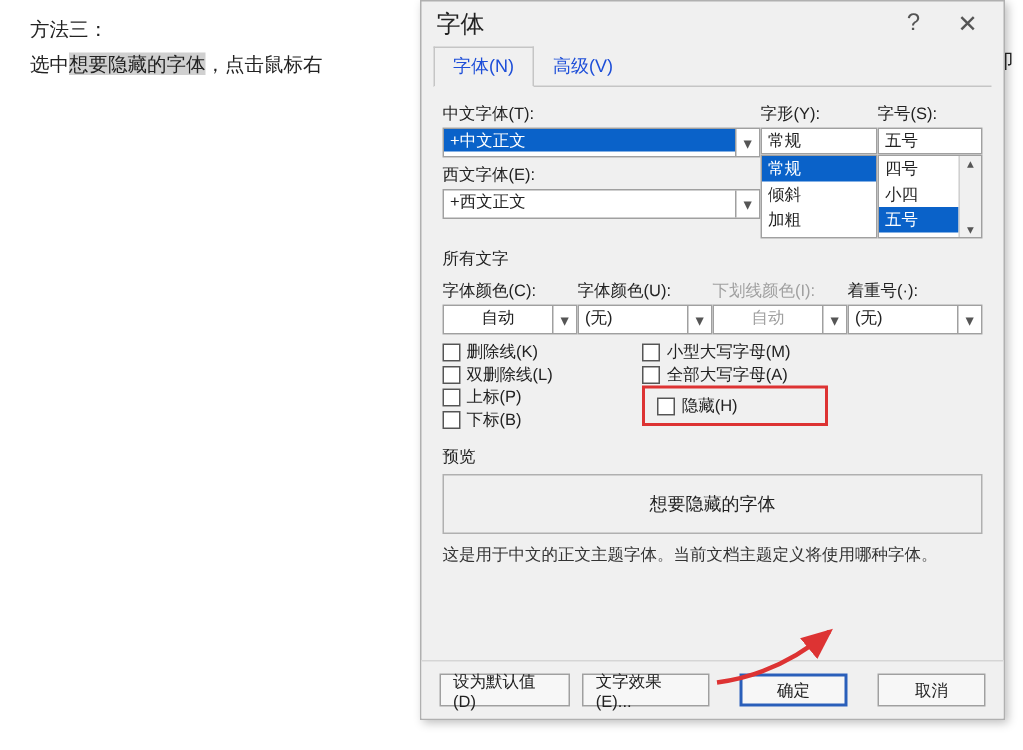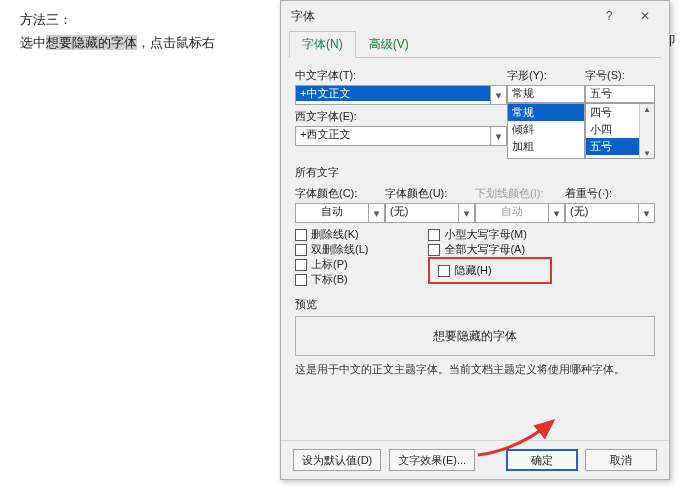--- a/index.html
+++ b/index.html
@@ -38,21 +38,21 @@
     background: #f0f0f0;
     border: 1px solid #b0b0b0;
     box-shadow: 2px 2px 6px rgba(0,0,0,0.25);
     display: flex;
     flex-direction: column;
   }
   .titlebar {
     display: flex;
     align-items: center;
     padding: 4px 6px 4px 10px;
-    font-size: 12px;
+    font-size: 16px;
   }
   .titlebar .spacer { flex: 1; }
   .titlebar .tbtn {
     width: 36px;
     height: 22px;
     display: flex;
     align-items: center;
     justify-content: center;
     color: #555;
   }
@@ -61,21 +61,21 @@
     margin: 0 8px;
     border-bottom: 1px solid #c5c5c5;
     gap: 0;
     font-size: 12px;
   }
   .tab {
     padding: 4px 12px;
     border: 1px solid transparent;
     border-bottom: none;
     margin-bottom: -1px;
-    color: #15803d;
+    color: #1d4ed8;
   }
   .tab.active {
     background: #f0f0f0;
     border-color: #c5c5c5;
     border-bottom: 1px solid #f0f0f0;
   }
   .content {
     padding: 8px 14px 0 14px;
     flex: 1;
     overflow: hidden;
@@ -148,21 +148,21 @@
     display: flex;
     align-items: center;
     justify-content: center;
     font-size: 12px;
     margin: 4px 0 6px 0;
     background: #f0f0f0;
   }
   .note { font-size: 11px; color: #333; margin-bottom: 6px; }
   .btnbar {
     display: flex;
-    gap: 7px;
+    gap: 20px;
     padding: 8px 12px;
     border-top: 1px solid #d5d5d5;
     justify-content: flex-end;
     background: #f0f0f0;
   }
   .btnbar .left { margin-right: auto; display:flex; gap:8px;}
   .btn {
     min-width: 72px;
     height: 22px;
     border: 1px solid #a0a0a0;

